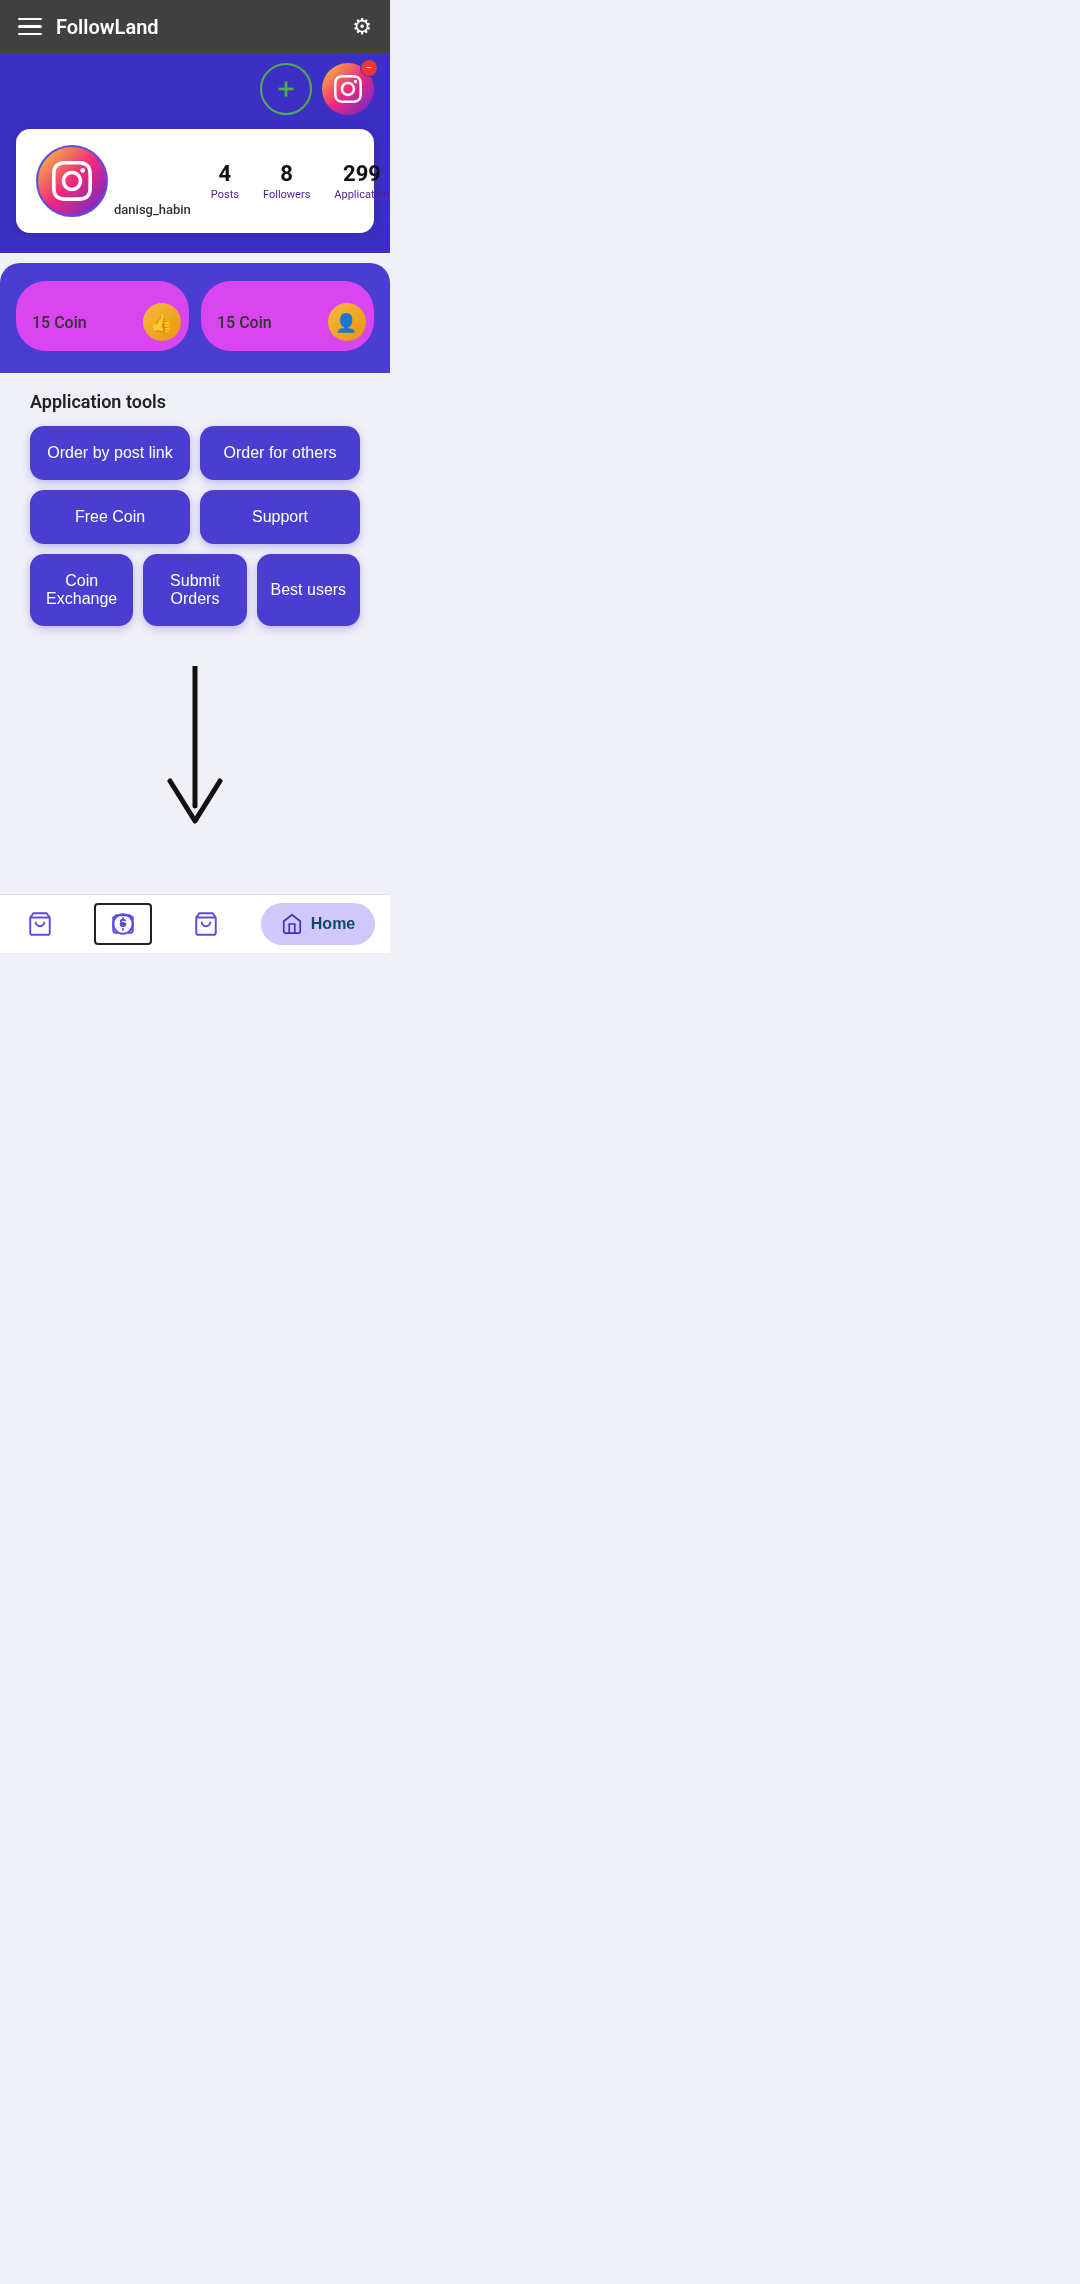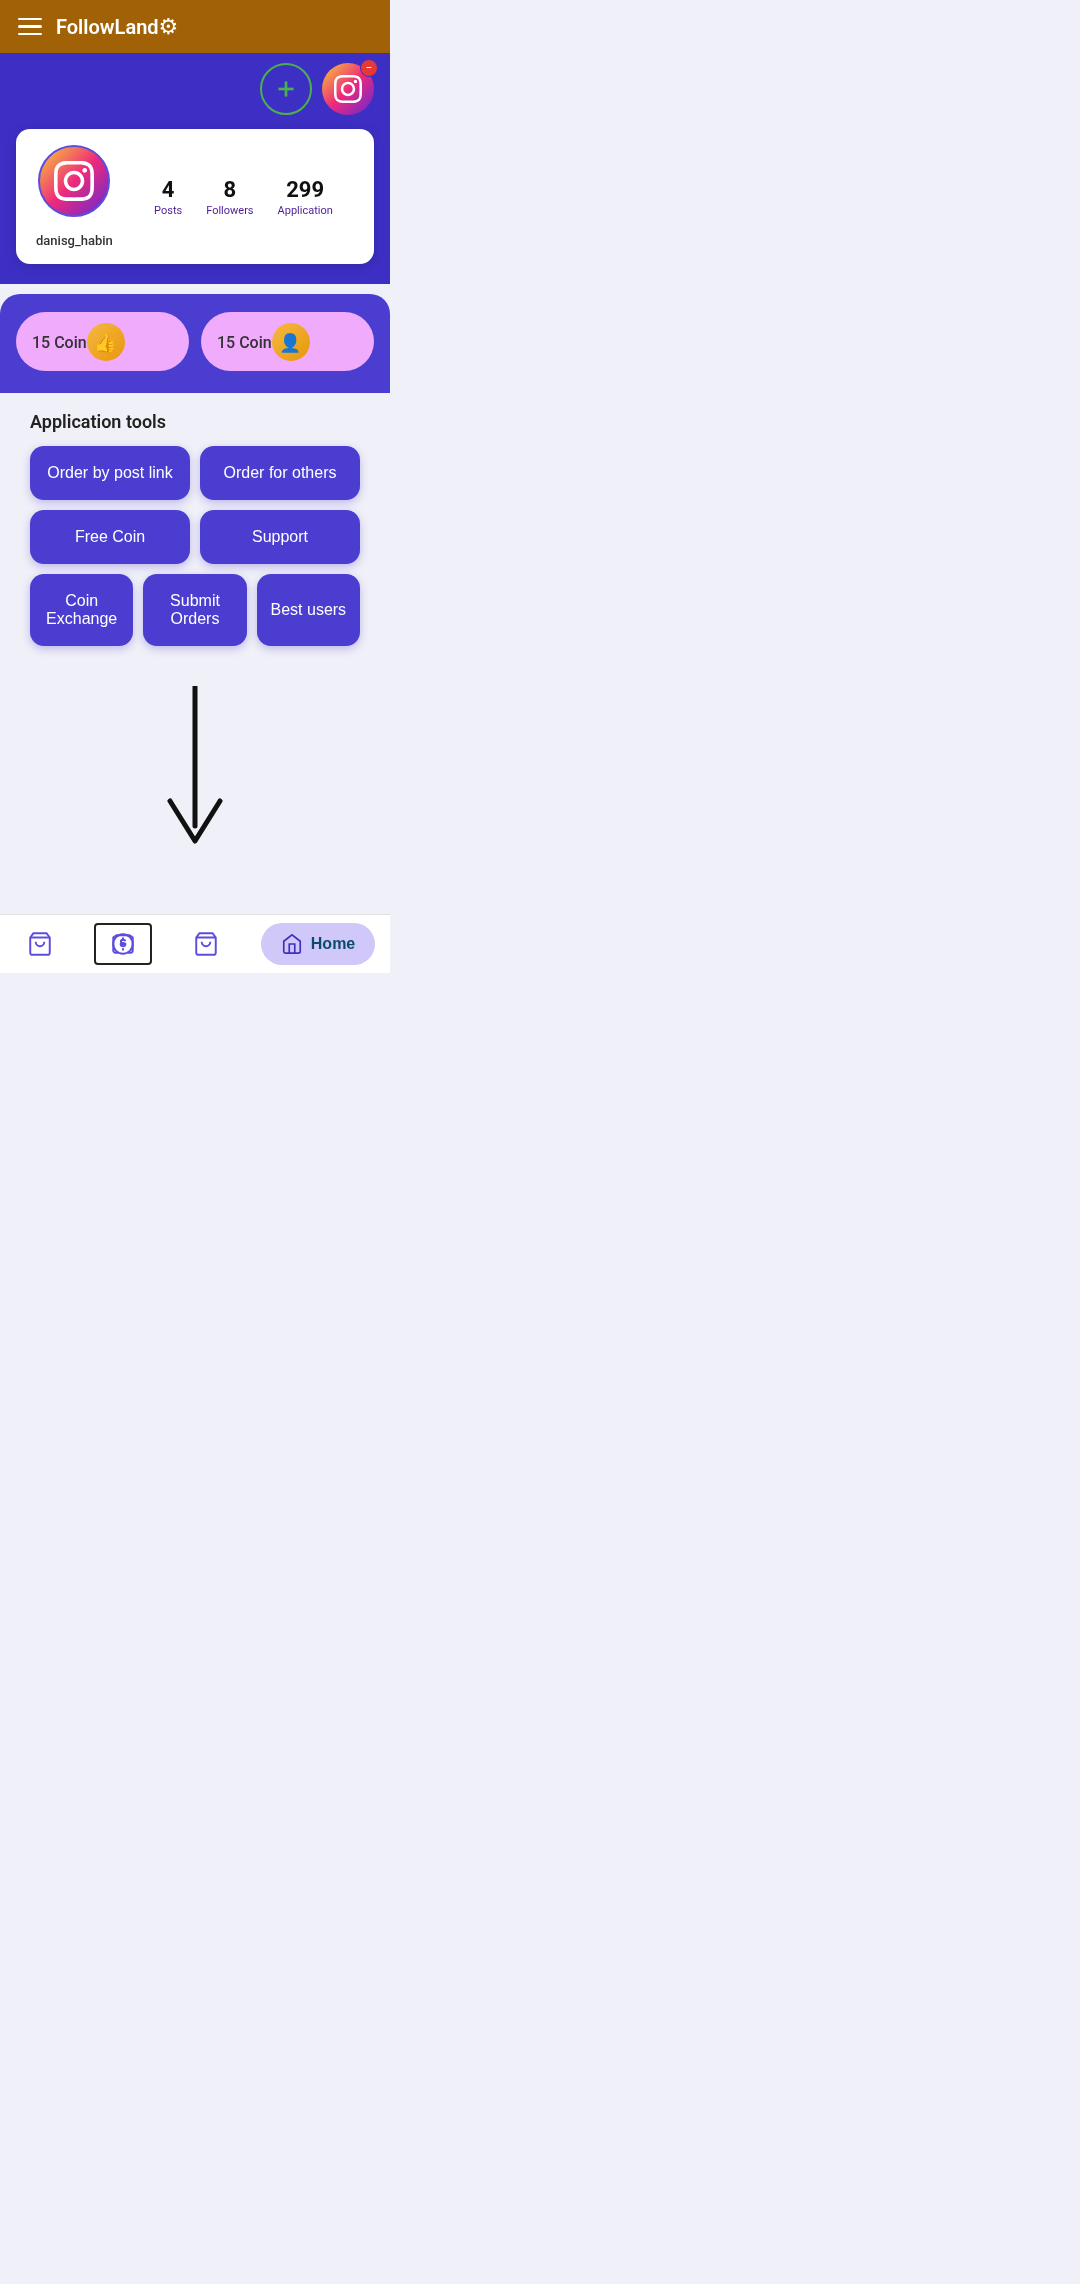--- a/index.html
+++ b/index.html
@@ -7,24 +7,24 @@
     body {
       width: 390px;
       min-height: 820px;
       font-family: -apple-system, BlinkMacSystemFont, 'Segoe UI', Roboto, sans-serif;
       background: #f0f0f8;
       overflow-x: hidden;
     }
 
     
     .header {
-      background: #a16207;
+      background: #404040;
       display: flex;
       align-items: center;
-      justify-content: flex-start;
+      justify-content: space-between;
       padding: 14px 18px;
     }
     .header-left {
       display: flex; align-items: center; gap: 14px;
     }
     .hamburger {
       display: flex; flex-direction: column; gap: 5px; cursor: pointer;
     }
     .hamburger span {
       display: block; width: 24px; height: 2.5px; background: white; border-radius: 2px;
@@ -81,21 +81,21 @@
     .profile-card {
       background: white;
       border-radius: 14px;
       padding: 16px 20px;
       display: flex;
       align-items: center;
       gap: 20px;
       box-shadow: 0 2px 12px rgba(0,0,0,0.15);
     }
     .profile-avatar-wrap {
-      display: flex; flex-direction: column; align-items: center; gap: 16px;
+      display: flex; flex-direction: row; align-items: flex-end; gap: 6px;
     }
     .profile-avatar {
       width: 72px; height: 72px; border-radius: 50%;
       border: 2.5px solid #5c4de0;
       background: linear-gradient(135deg, #f9ce34, #ee2a7b, #6228d7);
       display: flex; align-items: center; justify-content: center;
     }
     .profile-avatar svg { fill: white; }
     .profile-username {
       font-size: 13px; color: #333; font-weight: 500;
@@ -116,24 +116,24 @@
     
     .coin-section {
       background: #4a3dd0;
       margin: 10px 0 0;
       border-radius: 20px 20px 0 0;
       padding: 18px 16px 22px;
       display: flex; gap: 12px;
     }
     .coin-pill {
       flex: 1;
-      background: #f0abfc;
+      background: #d946ef;
       border-radius: 30px;
-      display: flex; align-items: center; justify-content: flex-start;
-      padding: 11px 8px 10px 16px;
+      display: flex; align-items: center; justify-content: space-between;
+      padding: 22px 8px 10px 16px;
     }
     .coin-label {
       font-size: 16px; color: #333; font-weight: 500;
     }
     .coin-icon {
       width: 38px; height: 38px; border-radius: 50%;
       background: linear-gradient(135deg, #f5b942, #e8960a);
       display: flex; align-items: center; justify-content: center;
       font-size: 18px;
     }

